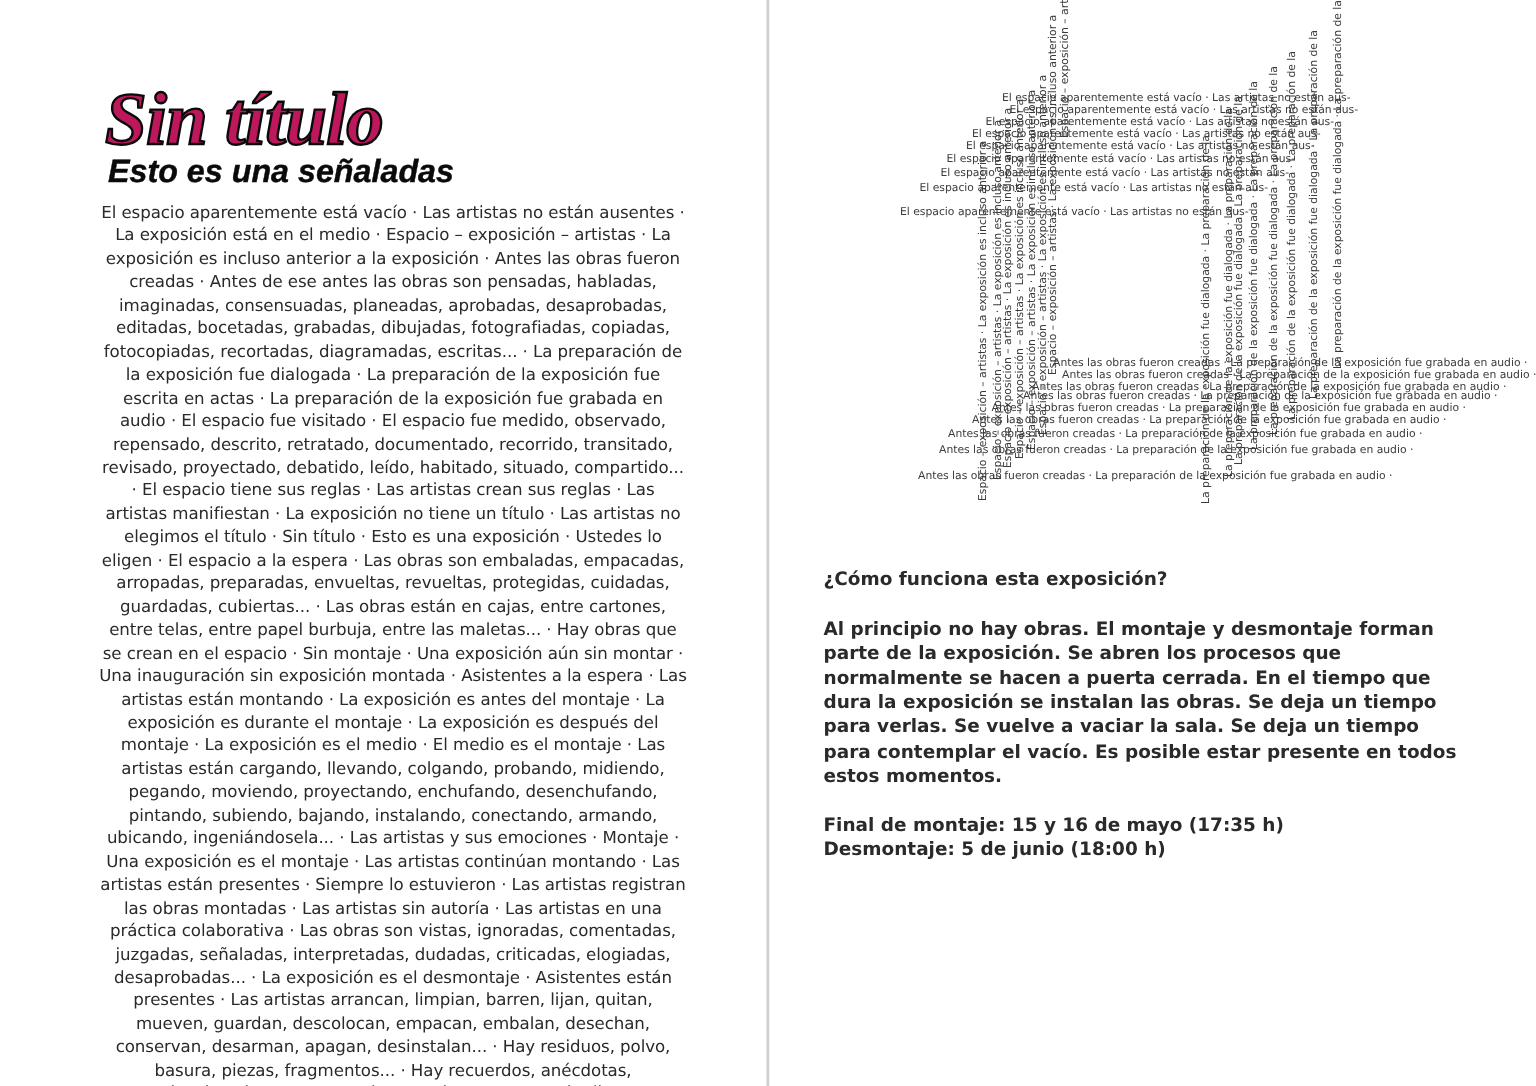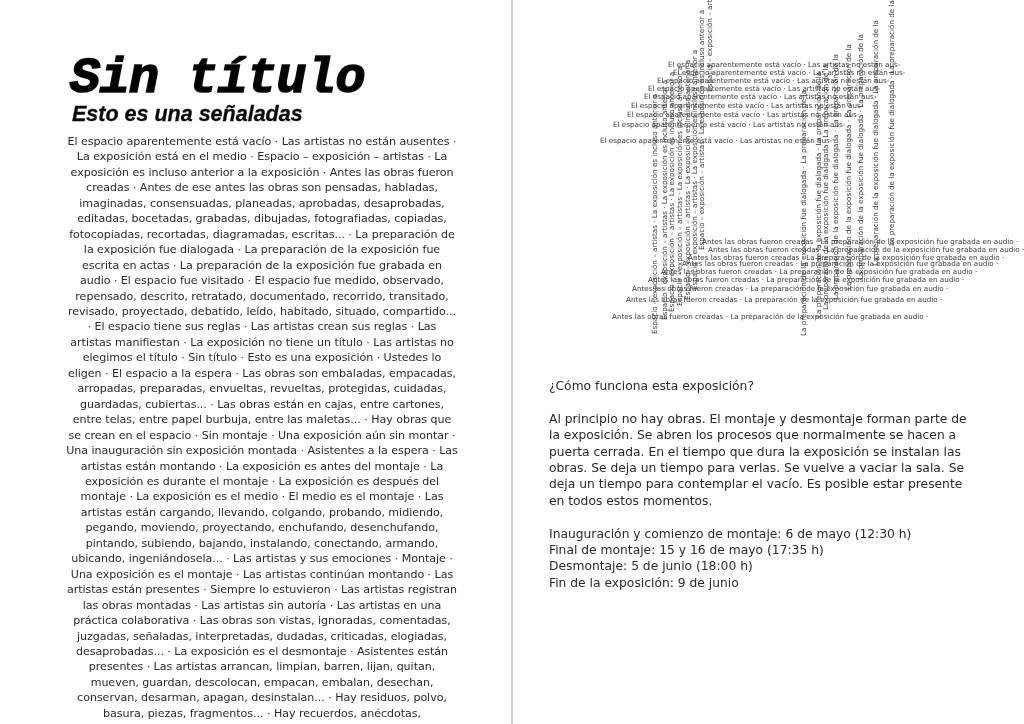--- a/index.html
+++ b/index.html
@@ -10,23 +10,23 @@
   }
   .page { position: absolute; top: 0; height: 724px; background: #fff; }
   #page-left { left: 0; width: 511px; }
   #page-right { left: 513px; width: 511px; }
   #spine {
     position: absolute; left: 511px; top: 0; width: 2px; height: 724px;
     background: #cfcfcf;
   }
   #title {
     position: absolute; left: 70px; top: 50px; margin: 0;
-    font-family: Liberation Mono, monospace; font-weight: 900;
+    font-family: Liberation Serif, serif; font-weight: 900;
     font-style: italic; font-size: 50px; line-height: 58px;
-    letter-spacing: -0.5px; color: #000000;
+    letter-spacing: -0.5px; color: #be185d;
     -webkit-text-stroke: 1.6px #0a0a0a;
   }
   #subtitle {
     position: absolute; left: 72px; top: 101px; margin: 0;
     font-family: "Liberation Sans", sans-serif; font-weight: bold;
     font-style: italic; font-size: 21.5px; line-height: 26px; color: #0a0a0a;
     -webkit-text-stroke: 0.3px #0a0a0a;
   }
   #body-text {
     position: absolute; left: 66px; top: 134px; width: 392px;
@@ -35,21 +35,21 @@
     line-height: 15.45px; color: #2a2a2a; letter-spacing: -0.05px;
   }
   
   #artwork { position: absolute; left: 0; top: 0; width: 511px; height: 350px; }
   #artwork span {
     position: absolute; white-space: nowrap;
     font-family: "DejaVu Sans", sans-serif; font-size: 7.2px; line-height: 8px;
     color: #3a3a3a;
   }
   #artwork span.v { transform-origin: 0 0; transform: rotate(-90deg); }
-  #info { position: absolute; left: 36px; top: 378px; width: 430px; }
+  #info { position: absolute; left: 36px; top: 378px; width: 430px; font-weight: bold; }
   #info p {
     margin: 0; font-family: "DejaVu Sans", sans-serif; font-size: 12.3px;
     line-height: 16.4px; color: #2a2a2a;
   }
   #question { margin-bottom: 16.4px !important; }
   #explanation { margin-bottom: 16.4px !important; }
 </style>
 </head>
 <body>
 
@@ -94,18 +94,16 @@
       <span style="left: 169px; top: 260px;">Antes las obras fueron creadas · La preparación de la exposición fue grabada en audio ·</span>
       <span style="left: 148px; top: 268px;">Antes las obras fueron creadas · La preparación de la exposición fue grabada en audio ·</span>
       <span style="left: 135px; top: 276px;">Antes las obras fueron creadas · La preparación de la exposición fue grabada en audio ·</span>
       <span style="left: 119px; top: 285px;">Antes las obras fueron creadas · La preparación de la exposición fue grabada en audio ·</span>
       <span style="left: 113px; top: 296px;">Antes las obras fueron creadas · La preparación de la exposición fue grabada en audio ·</span>
       <span style="left: 99px; top: 313px;">Antes las obras fueron creadas · La preparación de la exposición fue grabada en audio ·</span>
     </div>
   <div id="info">
     <p id="question">¿Cómo funciona esta exposición?</p>
     <p id="explanation">Al principio no hay obras. El montaje y desmontaje forman parte de la exposición. Se abren los procesos que normalmente se hacen a puerta cerrada. En el tiempo que dura la exposición se instalan las obras. Se deja un tiempo para verlas. Se vuelve a vaciar la sala. Se deja un tiempo para contemplar el vacío. Es posible estar presente en todos estos momentos.</p>
-    <p>Inauguración y comienzo de montaje: 6 de mayo (12:30 h)</p>
     <p>Final de montaje: 15 y 16 de mayo (17:35 h)</p>
     <p>Desmontaje: 5 de junio (18:00 h)</p>
-    <p>Fin de la exposición: 9 de junio</p>
   </div>
 </div>
 
 </body></html>

